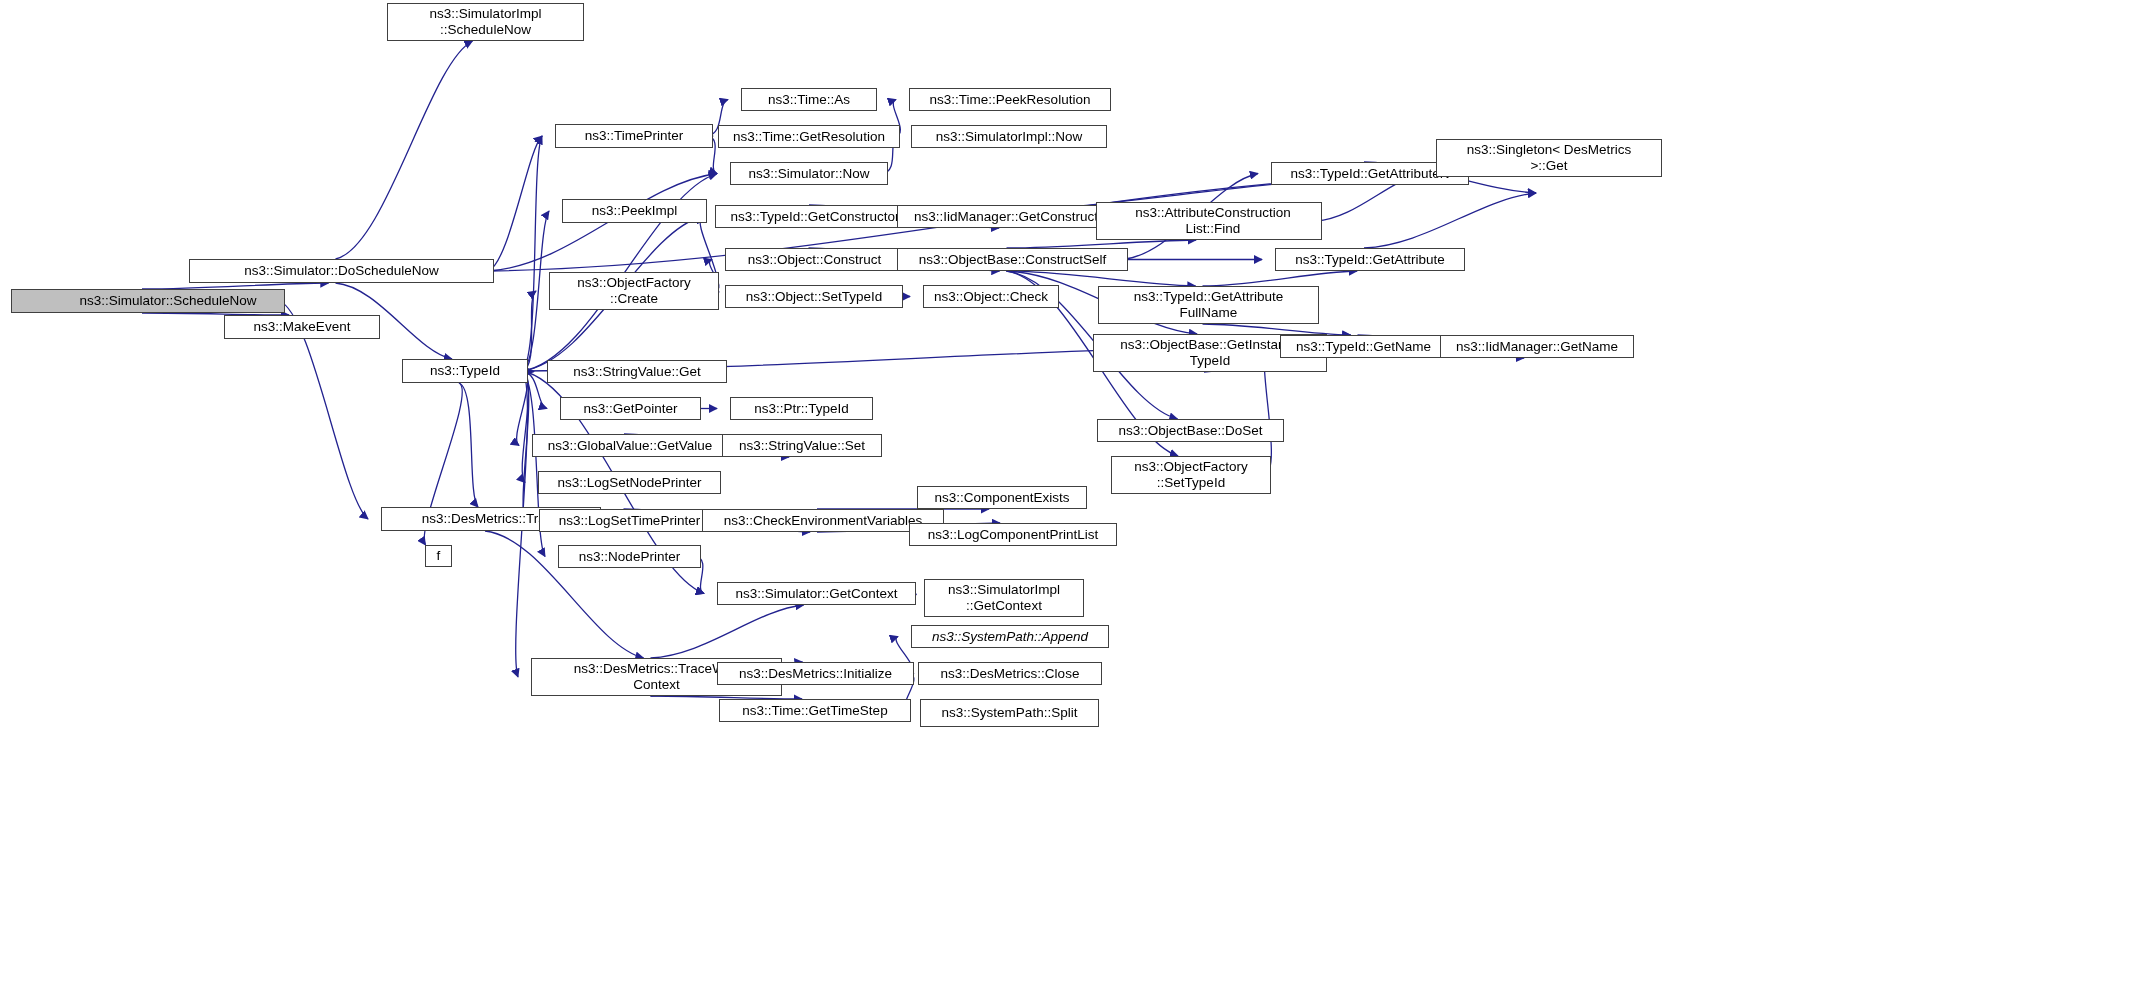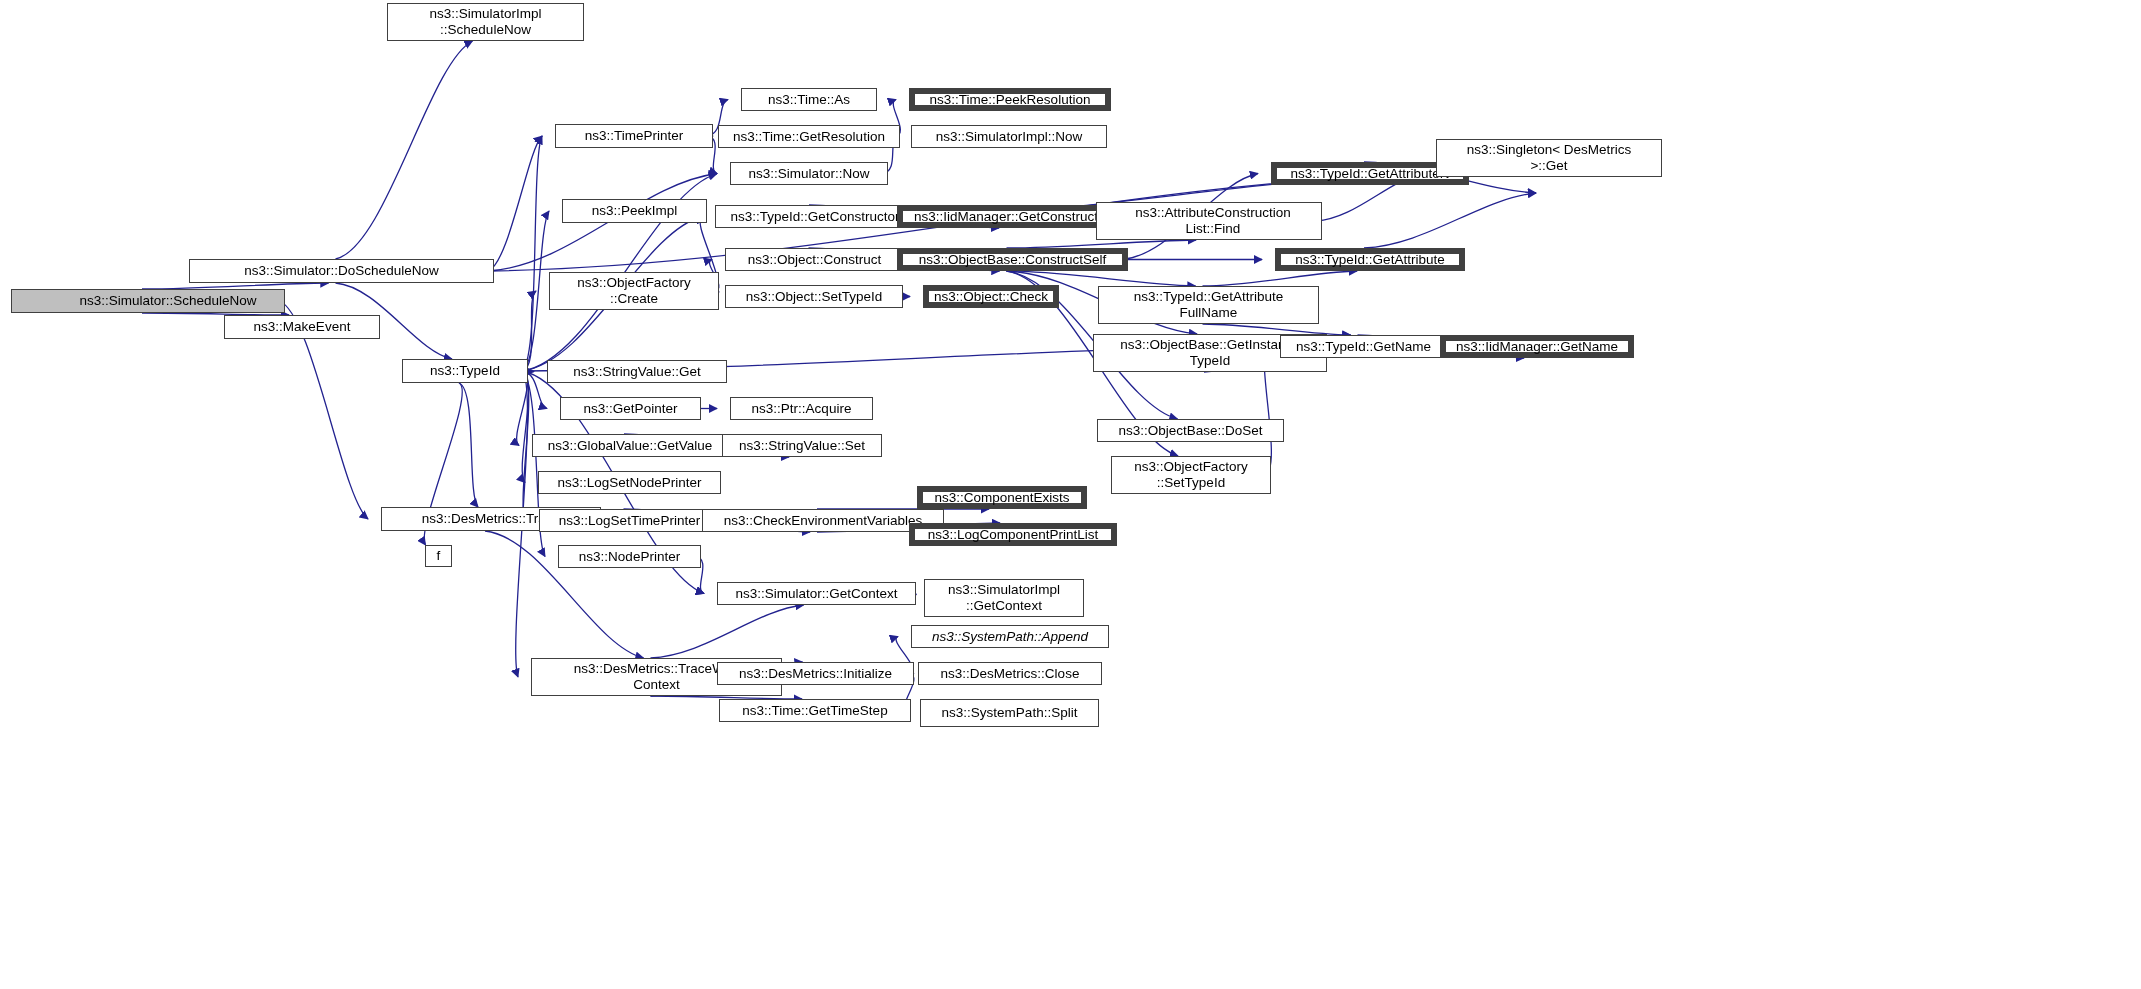--- a/index.html
+++ b/index.html
@@ -20,21 +20,21 @@
     border:1px solid #404040;
     color:#000000;
     font-size:13.5px;
     line-height:16px;
     letter-spacing:0px;
     white-space:pre-line;
     padding:0 4px;
     z-index:5;
     margin-left:6px;
   }
-  .node.red{border:6px solid #404040;}
+  .node.red{border:1px solid #404040;}
   .node.current{background:#bfbfbf;border:1px solid #404040;}
   .node span{display:block;width:100%;}
 </style>
 </head>
 <body>
 
 <div id="canvas">
   <svg id="edges">
     <defs>
       <marker id="arrow" viewBox="0 0 10 10" refX="9" refY="5" markerWidth="7" markerHeight="7" orient="auto-start-reverse">
@@ -130,21 +130,21 @@
       <div class="node" style="left: 709px; top: 205px; width: 200px; height: 23px;"><span>ns3::TypeId::GetConstructor</span></div>
       <div class="node" style="left: 719px; top: 248px; width: 179px; height: 23px;"><span>ns3::Object::Construct</span></div>
       <div class="node" style="left: 719px; top: 285px; width: 178px; height: 23px;"><span>ns3::Object::SetTypeId</span></div>
       <div class="node" style="left: 541px; top: 360px; width: 180px; height: 23px;"><span>ns3::StringValue::Get</span></div>
       <div class="node" style="left: 554px; top: 397px; width: 141px; height: 23px;"><span>ns3::GetPointer</span></div>
       <div class="node" style="left: 526px; top: 434px; width: 196px; height: 23px;"><span>ns3::GlobalValue::GetValue</span></div>
       <div class="node" style="left: 532px; top: 471px; width: 183px; height: 23px;"><span>ns3::LogSetNodePrinter</span></div>
       <div class="node" style="left: 533px; top: 509px; width: 181px; height: 23px;"><span>ns3::LogSetTimePrinter</span></div>
       <div class="node" style="left: 552px; top: 545px; width: 143px; height: 23px;"><span>ns3::NodePrinter</span></div>
       <div class="node" style="left: 711px; top: 582px; width: 199px; height: 23px;"><span>ns3::Simulator::GetContext</span></div>
-      <div class="node" style="left: 724px; top: 397px; width: 143px; height: 23px;"><span>ns3::Ptr::Acquire</span></div>
+      <div class="node" style="left: 724px; top: 397px; width: 143px; height: 23px;"><span>ns3::Ptr::TypeId</span></div>
       <div class="node" style="left: 716px; top: 434px; width: 160px; height: 23px;"><span>ns3::StringValue::Set</span></div>
       <div class="node" style="left: 696px; top: 509px; width: 242px; height: 23px;"><span>ns3::CheckEnvironmentVariables</span></div>
       <div class="node" style="left: 711px; top: 662px; width: 197px; height: 23px;"><span>ns3::DesMetrics::Initialize</span></div>
       <div class="node" style="left: 713px; top: 699px; width: 192px; height: 23px;"><span>ns3::Time::GetTimeStep</span></div>
       <div class="node red" style="left: 903px; top: 88px; width: 202px; height: 23px;"><span>ns3::Time::PeekResolution</span></div>
       <div class="node" style="left: 905px; top: 125px; width: 196px; height: 23px;"><span>ns3::SimulatorImpl::Now</span></div>
       <div class="node red" style="left: 891px; top: 205px; width: 230px; height: 23px;"><span>ns3::IidManager::GetConstructor</span></div>
       <div class="node red" style="left: 891px; top: 248px; width: 231px; height: 23px;"><span>ns3::ObjectBase::ConstructSelf</span></div>
       <div class="node red" style="left: 917px; top: 285px; width: 136px; height: 23px;"><span>ns3::Object::Check</span></div>
       <div class="node red" style="left: 911px; top: 486px; width: 170px; height: 23px;"><span>ns3::ComponentExists</span></div>

